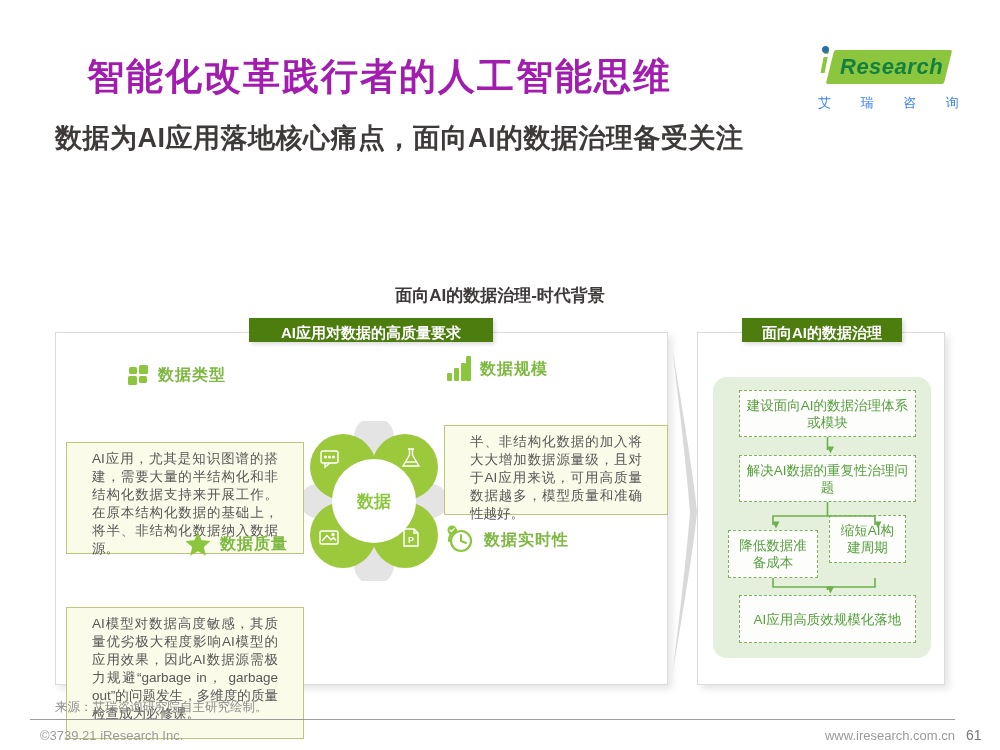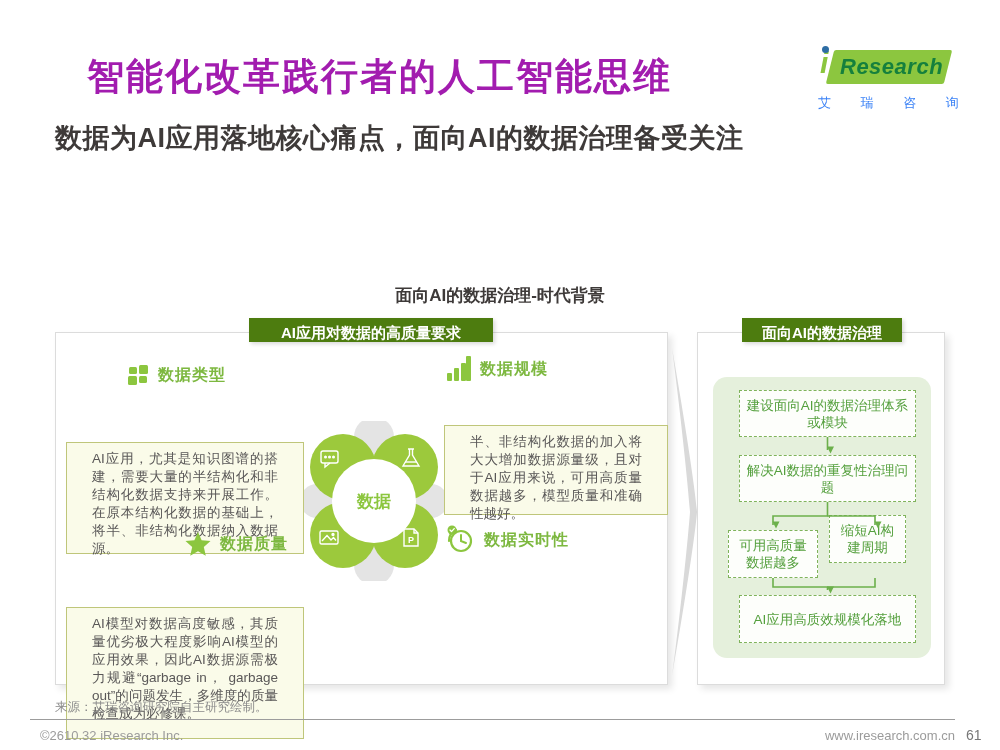--- a/index.html
+++ b/index.html
@@ -243,21 +243,21 @@
   <svg class="between-arrow" width="28" height="332" viewBox="0 0 28 332">
     <path d="M1 2 C 11 80, 17 140, 19 166 C 17 192, 11 252, 1 330 C 15 250, 24 190, 26 166 C 24 142, 15 82, 1 2 Z" fill="#D9D9D9"></path>
   </svg>
 
   <div class="panel right-panel">
     <div class="tab right-tab">面向AI的数据治理</div>
     <div class="flow-bg"></div>
 
     <div class="flow-box fb1">建设面向AI的数据治理体系或模块</div>
     <div class="flow-box fb2">解决AI数据的重复性治理问题</div>
-    <div class="flow-box fb3a">可用高质量数据越多</div>
+    <div class="flow-box fb3a">降低数据准备成本</div>
     <div class="flow-box fb3b">缩短AI构建周期</div>
     <div class="flow-box fb4">AI应用高质效规模化落地</div>
 
     <svg class="flow-arrows" width="248" height="353" viewBox="0 0 248 353">
       <defs>
         <marker id="ah" markerWidth="8" markerHeight="8" refX="4" refY="6.5" orient="auto-start-reverse" markerUnits="userSpaceOnUse">
           <path d="M0.5 0 L7.5 0 L4 7 Z" fill="#6CB04B" transform="rotate(-90 4 3.5)"></path>
         </marker>
       </defs>
       <g stroke="#6CB04B" stroke-width="1.6" fill="none">
@@ -265,17 +265,17 @@
         <path d="M129.5 169 L129.5 183 L75 183 L75 192" marker-end="url(#ah)"></path>
         <path d="M129.5 183 L177 183 L177 192" marker-end="url(#ah)"></path>
         <path d="M75 245 L75 254 L129.5 254 L129.5 257" marker-end="url(#ah)"></path>
         <path d="M177 245 L177 254 L129.5 254"></path>
       </g>
     </svg>
   </div>
 
   <div class="source-note">来源：艾瑞咨询研究院自主研究绘制。</div>
   <div class="footer-rule"></div>
-  <div class="footer-copy">©2610.32 iResearch Inc.</div>
+  <div class="footer-copy">©3739.21 iResearch Inc.</div>
   <div class="footer-site">www.iresearch.com.cn</div>
   <div class="footer-page">61</div>
 
 </div>
 
 </body></html>

